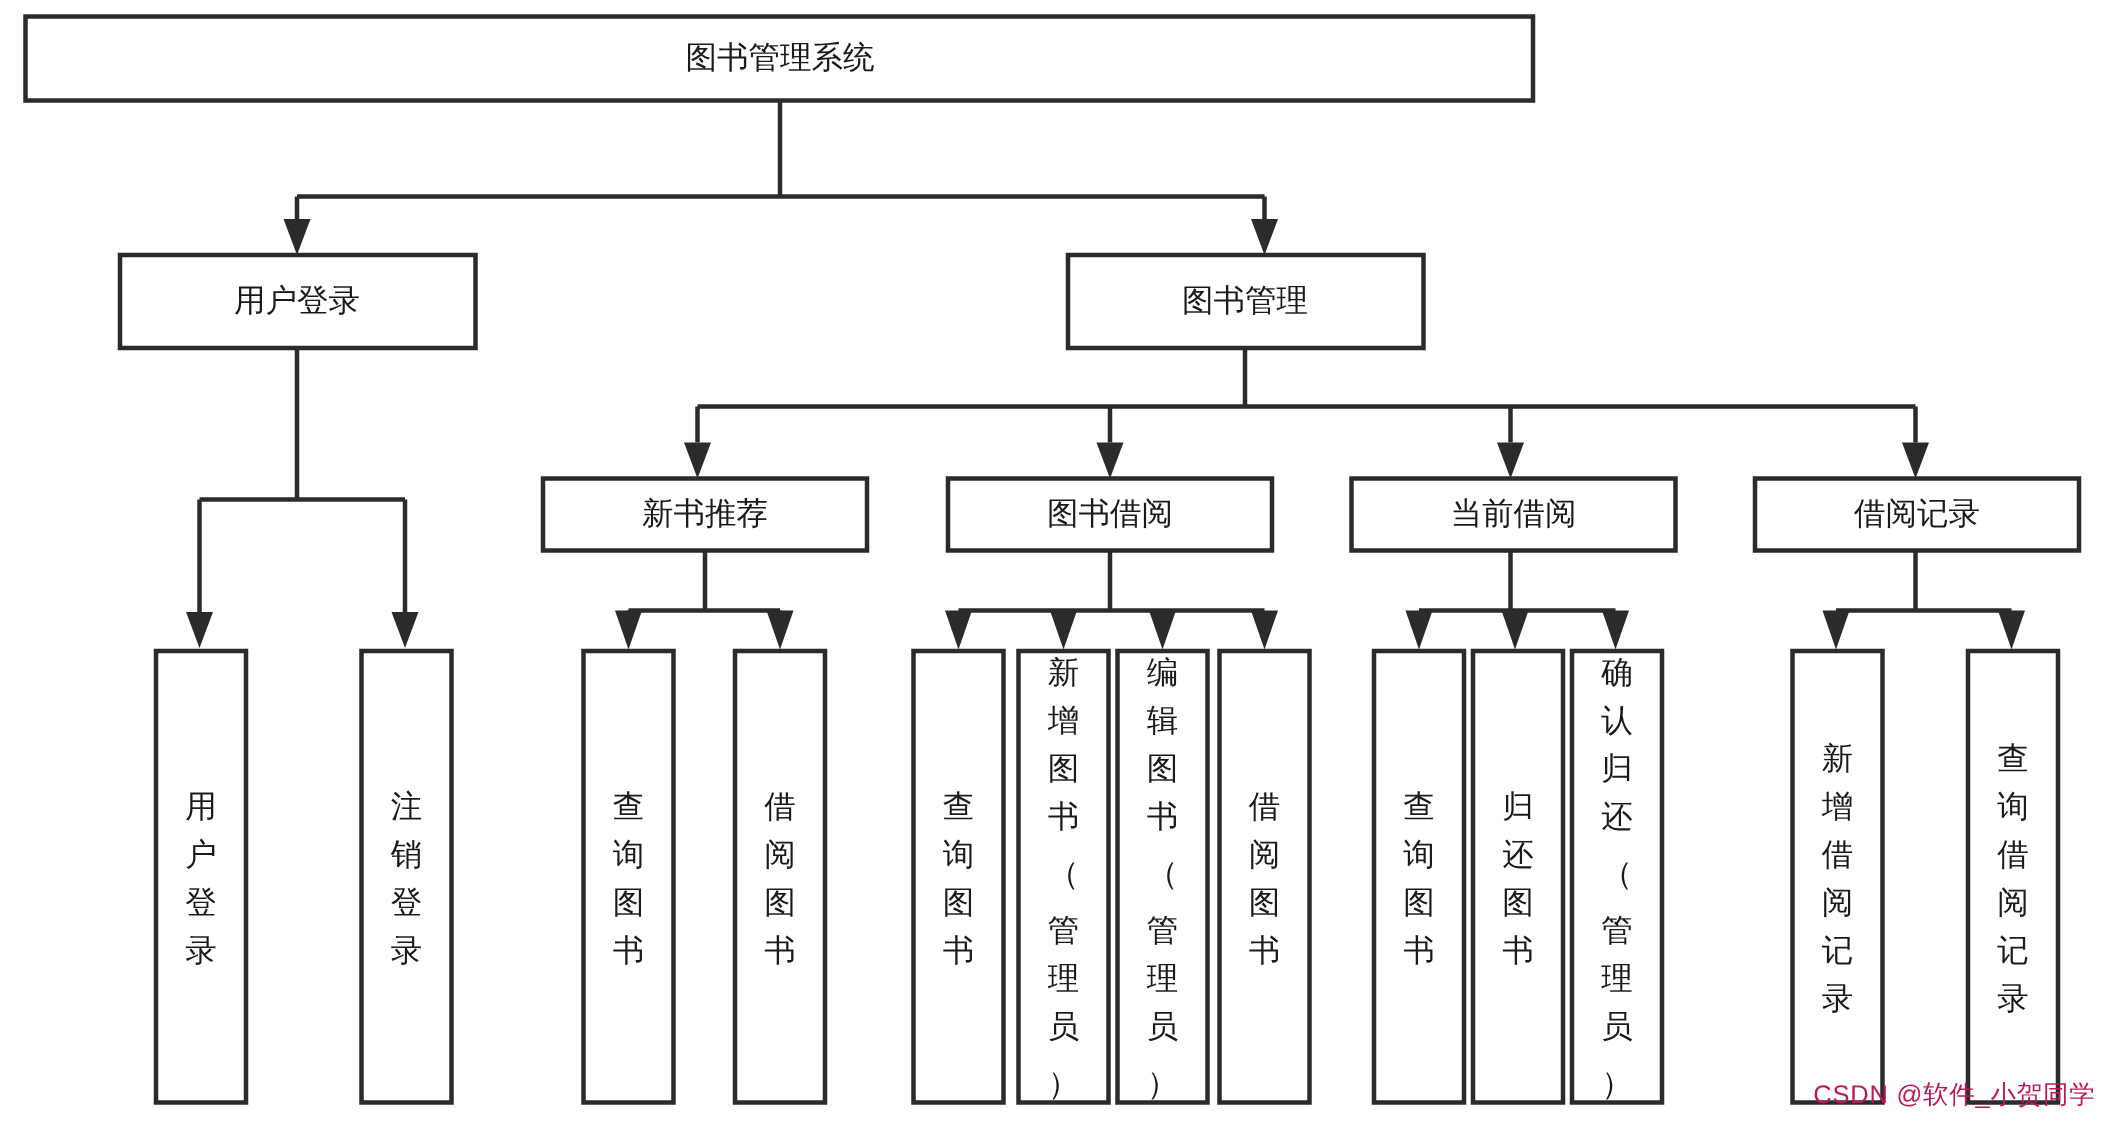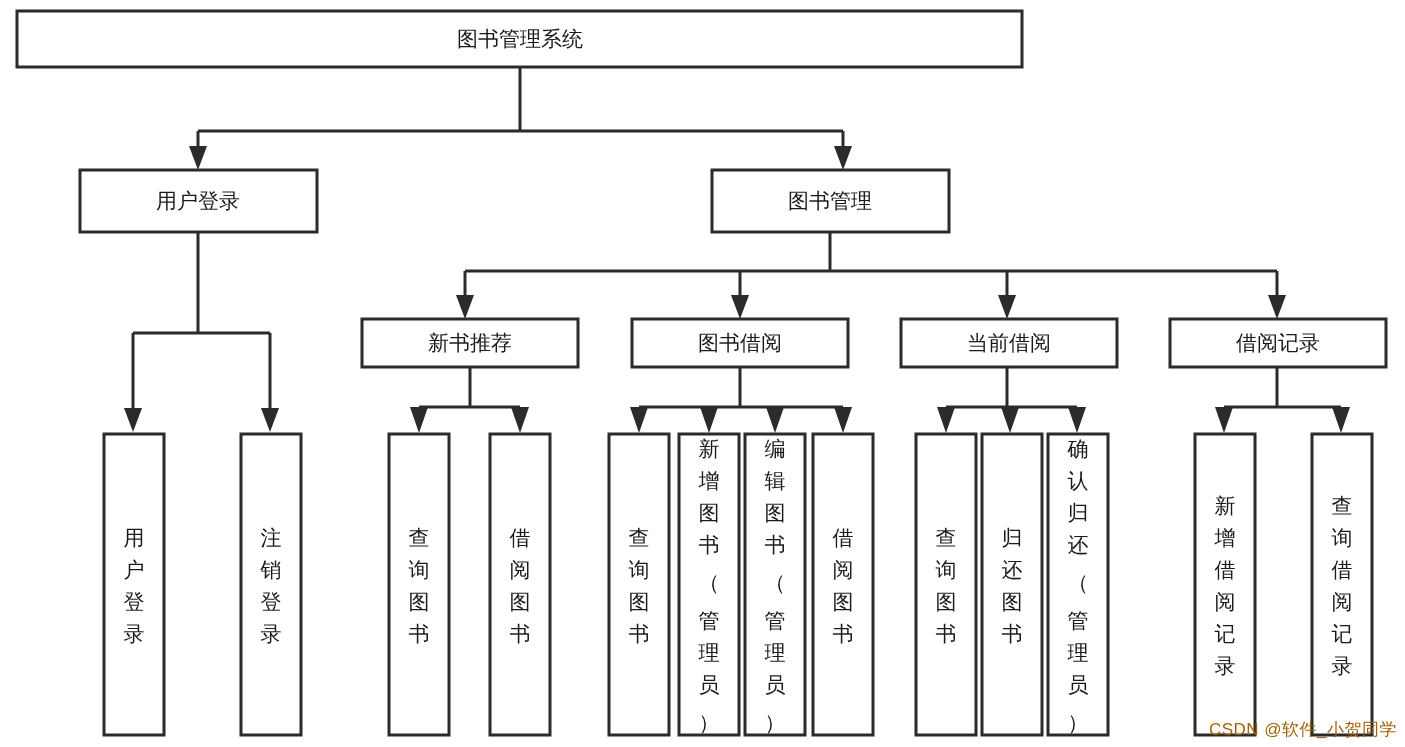--- a/index.html
+++ b/index.html
@@ -53,21 +53,21 @@
     font-size: 21px;
     fill: #1a1a1a;
     text-anchor: middle;
   }
   .watermark {
     position: absolute;
     right: 8px;
     bottom: 6px;
     font-family: "Liberation Sans", "DejaVu Sans", sans-serif;
     font-size: 17px;
-    color: #a16207;
+    color: #be185d;
     letter-spacing: 0.5px;
     white-space: nowrap;
     pointer-events: none;
   }
 </style>
 </head>
 <body>
 
 <div id="diagram-root">
   <svg class="diagram-canvas" viewBox="0 0 1405 747" xmlns="http://www.w3.org/2000/svg">

